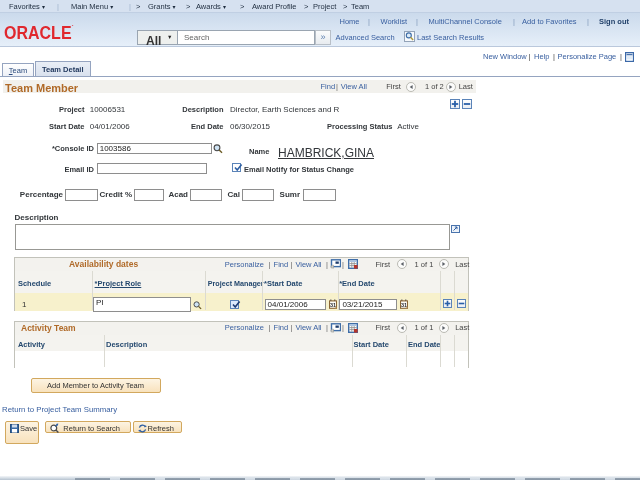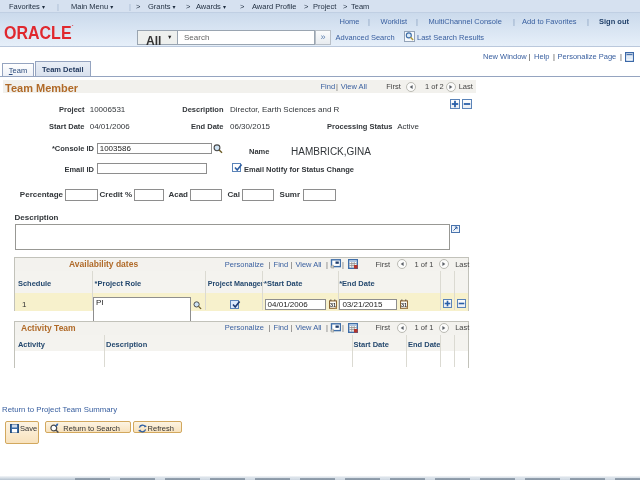--- a/index.html
+++ b/index.html
@@ -135,21 +135,21 @@
   <span class="abs val" style="left:397.2px;">Active</span>
 </div>
 
 <div class="abs blab" style="left:94px;top:144px;transform:translateX(-100%);font-size:7.5px;">*Console ID</div>
 <div class="inp" style="left:96.7px;top:142.5px;width:115px;height:11.5px;">1003586</div>
 <svg class="abs" style="left:212.6px;top:143.5px;" width="10" height="10" viewBox="0 0 10 10">
       <circle cx="4" cy="3.8" r="2.9" fill="#cfe4f5" stroke="#4a4a4a" stroke-width="1.1"></circle>
       <line x1="6.2" y1="6" x2="9" y2="8.8" stroke="#6a5a22" stroke-width="1.4"></line>
     </svg>
 <div class="abs blab" style="left:249px;top:147px;font-size:7.5px;">Name</div>
-<div class="abs val" style="left:291px;top:146px;font-size:10px;">HAMBRICK,GINA</div>
+<div class="abs val" style="left:278px;top:146px;font-size:12px;text-decoration:underline;">HAMBRICK,GINA</div>
 
 <div class="abs blab" style="left:94px;top:165px;transform:translateX(-100%);font-size:7.5px;">Email ID</div>
 <div class="inp" style="left:96.7px;top:163px;width:110px;height:11px;"></div>
 <div class="cb" style="left:231.6px;top:162.5px;width:9.5px;height:9.5px;">
       <svg width="11" height="11" viewBox="0 0 11 11">
         <path d="M2 4.5 L4.2 7 L8.6 1.5" fill="none" stroke="#2e5fa3" stroke-width="1.6"></path>
       </svg>
     </div>
 <div class="abs blab" style="left:244px;top:165px;font-size:7.5px;">Email Notify for Status Change</div>
 
@@ -207,28 +207,28 @@
         <path d="M6.6 2.9 L3.7 5 L6.6 7.1 Z" fill="#5d6269"></path>
       </svg>
   <svg class="abs" style="left:424.3px;top:1.5px;" width="10" height="10" viewBox="0 0 10 10">
         <circle cx="5" cy="5" r="4.5" fill="#fcfcfb" stroke="#b2b2ac" stroke-width="0.9"></circle>
         <path d="M3.4 2.9 L6.3 5 L3.4 7.1 Z" fill="#5d6269"></path>
       </svg>
 
   <div class="abs" style="left:0;top:13.5px;width:100%;height:22px;background:#f4f3ef;"></div>
   <div class="abs" style="left:0;top:13.5px;width:100%;height:22px;font-size:7.5px;font-weight:bold;color:#24486e;">
     <span class="abs" style="left:2.9px;top:8px;">Schedule</span>
-    <span class="abs" style="left:79.6px;top:8px;">*Project Role</span>
+    <span class="abs" style="left:79.6px;top:8px;text-decoration:underline;">*Project Role</span>
     <span class="abs" style="left:192.7px;top:8px;font-size:7.2px;">Project Manager</span>
     <span class="abs" style="left:249.1px;top:8px;">*Start Date</span>
     <span class="abs" style="left:324.2px;top:8px;">*End Date</span>
   </div>
   <div class="abs" style="left:0;top:35.5px;width:100%;height:18px;background:#f7f1cc;"></div>
   <div class="abs" style="left:7px;top:42.5px;font-size:8px;color:#333;">1</div>
-  <div class="inp" style="left:78px;top:39.5px;width:98px;height:25px;">PI</div>
+  <div class="inp" style="left:78px;top:39.5px;width:98px;height:15px;">PI</div>
   <svg class="abs" style="left:178px;top:43px;" width="9" height="9" viewBox="0 0 10 10">
         <circle cx="4" cy="3.8" r="2.9" fill="#cfe4f5" stroke="#4a4a4a" stroke-width="1.1"></circle>
         <line x1="6.2" y1="6" x2="9" y2="8.8" stroke="#6a5a22" stroke-width="1.4"></line>
       </svg>
   <div class="cb" style="left:215.2px;top:42.5px;background:#dceafc;">
         <svg width="11" height="11" viewBox="0 0 11 11">
           <path d="M2 4.5 L4.2 7 L8.6 1.5" fill="none" stroke="#1d3c75" stroke-width="1.6"></path>
         </svg>
       </div>
   <div class="inp" style="left:249.6px;top:41px;width:61.5px;height:11px;">04/01/2006</div>
@@ -312,20 +312,21 @@
     <span class="abs" style="left:393px;top:5px;">End Date</span>
   </div>
   <div class="abs" style="left:0;top:29px;width:100%;height:16.5px;background:#fff;"></div>
   <div class="gridline" style="left:88.5px;top:12.8px;"></div>
   <div class="gridline" style="left:336.5px;top:12.8px;"></div>
   <div class="gridline" style="left:391px;top:12.8px;"></div>
   <div class="gridline" style="left:425px;top:12.8px;"></div>
   <div class="gridline" style="left:439px;top:12.8px;"></div>
 </div>
 
+<div class="peachbtn" style="left:30.5px;top:378px;width:130px;height:14.5px;line-height:13px;font-size:7.5px;">Add Member to Activity Team</div>
 
 <a class="abs lnk" style="left:2px;top:405px;font-size:7.8px;">Return to Project Team Summary</a>
 
 <div class="peachbtn" style="left:5px;top:421px;width:33.5px;height:23px;">
   <svg class="abs" style="left:3.5px;top:1.5px;" width="9" height="9" viewBox="0 0 9 9">
         <rect x="0.5" y="0.5" width="8" height="8" fill="#3a6aa5" stroke="#28507f"></rect>
         <rect x="2" y="0.5" width="5" height="3" fill="#cfdcec"></rect>
         <rect x="2" y="5" width="5" height="3.5" fill="#fff"></rect>
       </svg>
   <span class="abs" style="left:14px;top:2px;">Save</span>

